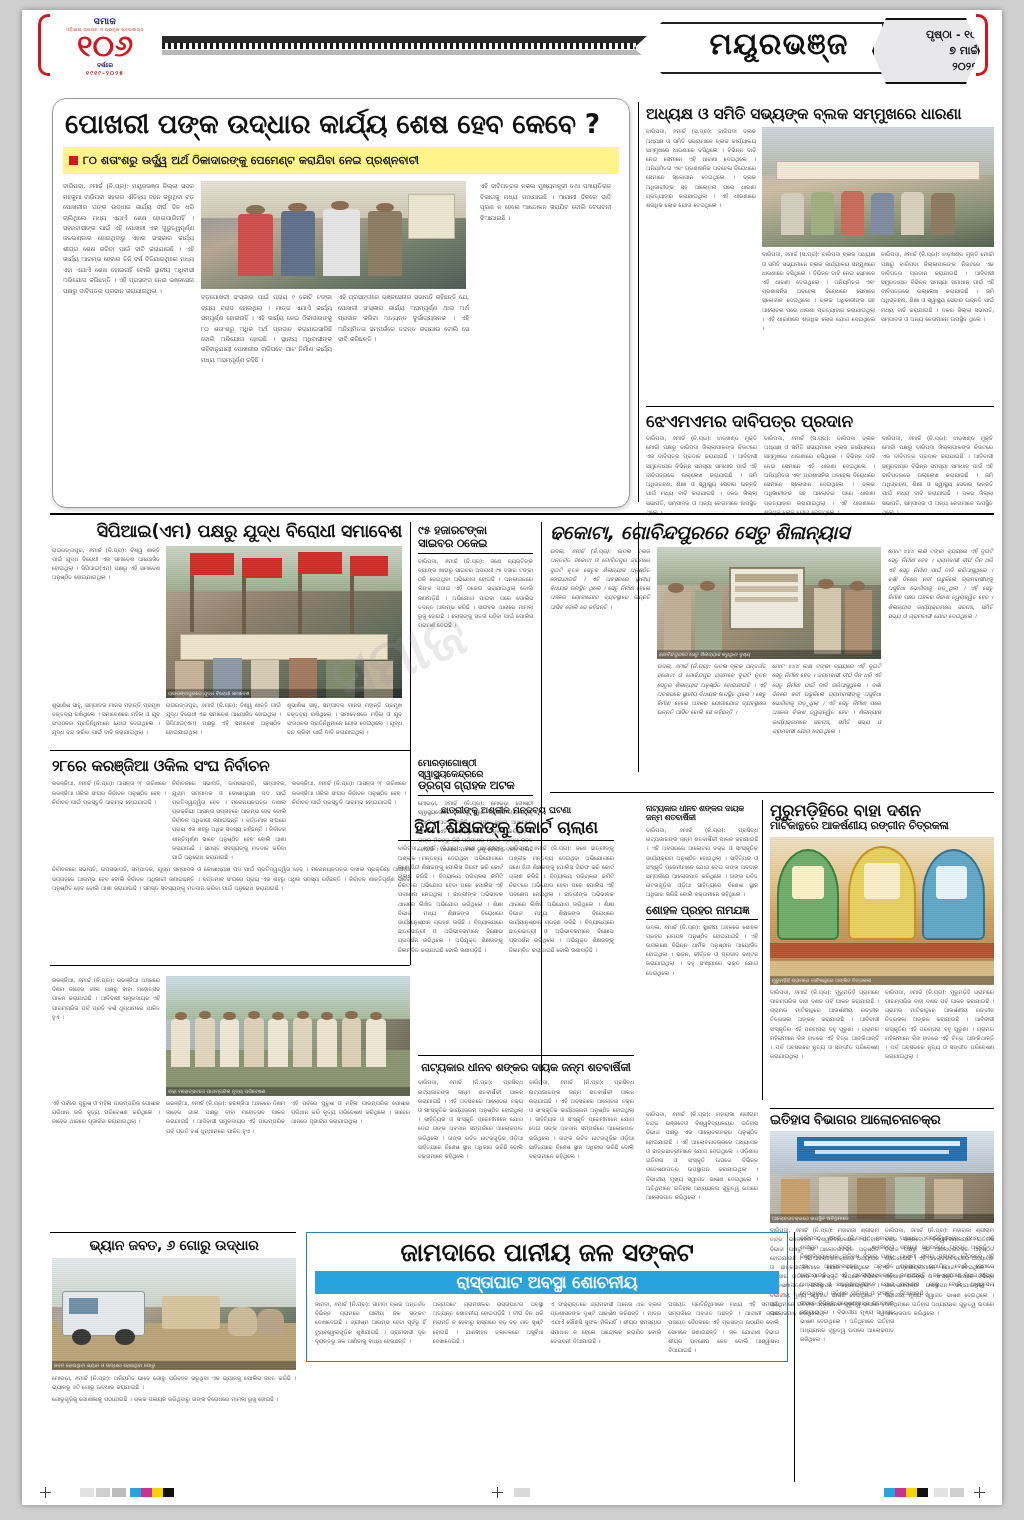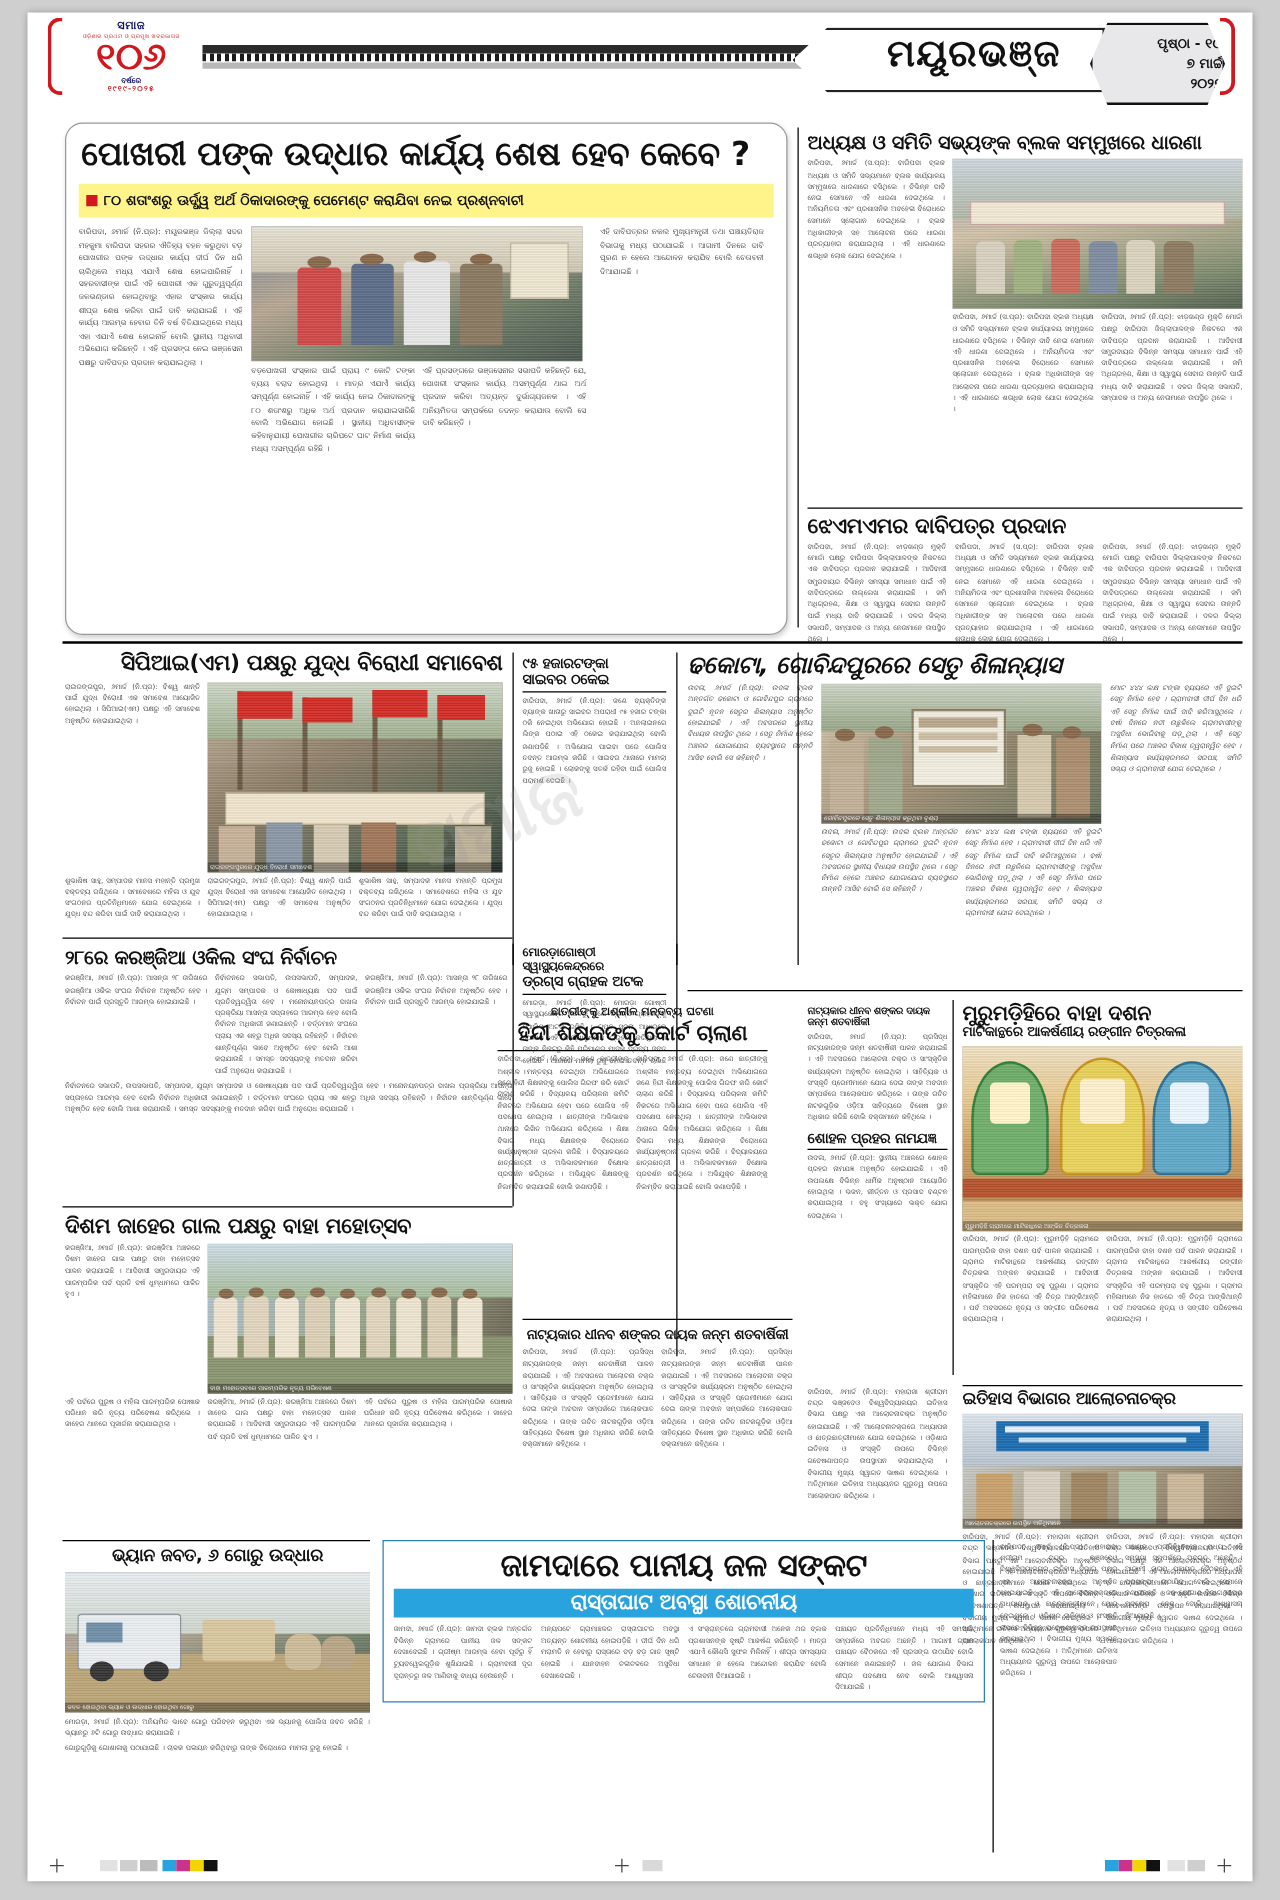--- a/index.html
+++ b/index.html
@@ -436,21 +436,20 @@
       <div class="body-txt dense" style="width:105px">ବାରିପଦା, ୬ମାର୍ଚ୍ଚ (ନି.ପ୍ର): ପ୍ରସିଦ୍ଧ ନାଟ୍ୟକାରଙ୍କ ଜନ୍ମ ଶତବାର୍ଷିକୀ ପାଳନ କରାଯାଇଛି । ଏହି ଅବସରରେ ଆଲୋଚନା ଚକ୍ର ଓ ସାଂସ୍କୃତିକ କାର୍ଯ୍ୟକ୍ରମ ଅନୁଷ୍ଠିତ ହୋଇଥିଲା । ସାହିତ୍ୟିକ ଓ ସଂସ୍କୃତି ପ୍ରେମୀମାନେ ଯୋଗ ଦେଇ ତାଙ୍କ ଅବଦାନ ସମ୍ପର୍କରେ ଆଲୋକପାତ କରିଥିଲେ । ତାଙ୍କ ରଚିତ ନାଟକଗୁଡ଼ିକ ଓଡ଼ିଆ ସାହିତ୍ୟରେ ବିଶେଷ ସ୍ଥାନ ଅଧିକାର କରିଛି ବୋଲି ବକ୍ତାମାନେ କହିଥିଲେ ।</div>
     </div>
   </div>
 
   <div class="blk" style="left:624px; top:1100px; width:112px;">
     <div class="body-txt dense">ବାରିପଦା, ୬ମାର୍ଚ୍ଚ (ନି.ପ୍ର): ମହାରାଜା ଶ୍ରୀରାମ ଚନ୍ଦ୍ର ଭଞ୍ଜଦେଓ ବିଶ୍ୱବିଦ୍ୟାଳୟର ଇତିହାସ ବିଭାଗ ପକ୍ଷରୁ ଏକ ଆଲୋଚନାଚକ୍ର ଅନୁଷ୍ଠିତ ହୋଇଯାଇଛି । ଏହି ଆଲୋଚନାଚକ୍ରରେ ଅଧ୍ୟାପକ ଓ ଛାତ୍ରଛାତ୍ରୀମାନେ ଯୋଗ ଦେଇଥିଲେ । ଓଡ଼ିଶାର ଇତିହାସ ଓ ସଂସ୍କୃତି ଉପରେ ବିଭିନ୍ନ ଗବେଷଣାପତ୍ର ଉପସ୍ଥାପନ କରାଯାଇଥିଲା । ବିଭାଗୀୟ ମୁଖ୍ୟ ସ୍ୱାଗତ ଭାଷଣ ଦେଇଥିଲେ । ଅତିଥିମାନେ ଇତିହାସ ଅଧ୍ୟୟନର ଗୁରୁତ୍ୱ ଉପରେ ଆଲୋକପାତ କରିଥିଲେ ।</div>
   </div>
 
   <div class="hrule" style="left:28px; top:955px; width:360px;"></div>
   <div class="blk" style="left:30px; top:962px; width:358px;">
-    <div class="hl odia" style="font-size:17px; text-align:left;">ଦିଶମ ଜାହେର ଗାଲ ପକ୍ଷରୁ ବାହା ମହୋତ୍ସବ</div>
     <div style="display:flex;gap:6px;margin-top:4px;">
       <div class="body-txt dense" style="width:108px">କରଞ୍ଜିଆ, ୬ମାର୍ଚ୍ଚ (ନି.ପ୍ର): କରଞ୍ଜିଆ ଅଞ୍ଚଳରେ ଦିଶମ ଜାହେର ଗାଲ ପକ୍ଷରୁ ବାହା ମହୋତ୍ସବ ପାଳନ କରାଯାଇଛି । ଆଦିବାସୀ ସମ୍ପ୍ରଦାୟର ଏହି ପାରମ୍ପରିକ ପର୍ବ ପ୍ରତି ବର୍ଷ ଧୁମ୍‌ଧାମରେ ପାଳିତ ହୁଏ ।</div>
       <div style="width:244px;">
         <div class="photo ph-e grain" style="width:244px;height:120px;">
           <div style="position:absolute;left:0;top:0;width:100%;height:36%;background:linear-gradient(180deg,#cfe0ea,#a8bd9a);"></div>
           <div style="position:absolute;left:0;top:62%;width:100%;height:38%;background:#8a9470;"></div>
           <div style="position:absolute;left:2%;top:36%;width:8%;height:40%;background:#efe6d2;border-radius:4px 4px 0 0;"></div>
           <div style="position:absolute;left:12%;top:35%;width:8%;height:41%;background:#e3d7bf;border-radius:4px 4px 0 0;"></div>
           <div style="position:absolute;left:22%;top:36%;width:8%;height:40%;background:#f2e9d6;border-radius:4px 4px 0 0;"></div>
           <div style="position:absolute;left:32%;top:35%;width:8%;height:41%;background:#ded2b8;border-radius:4px 4px 0 0;"></div>

